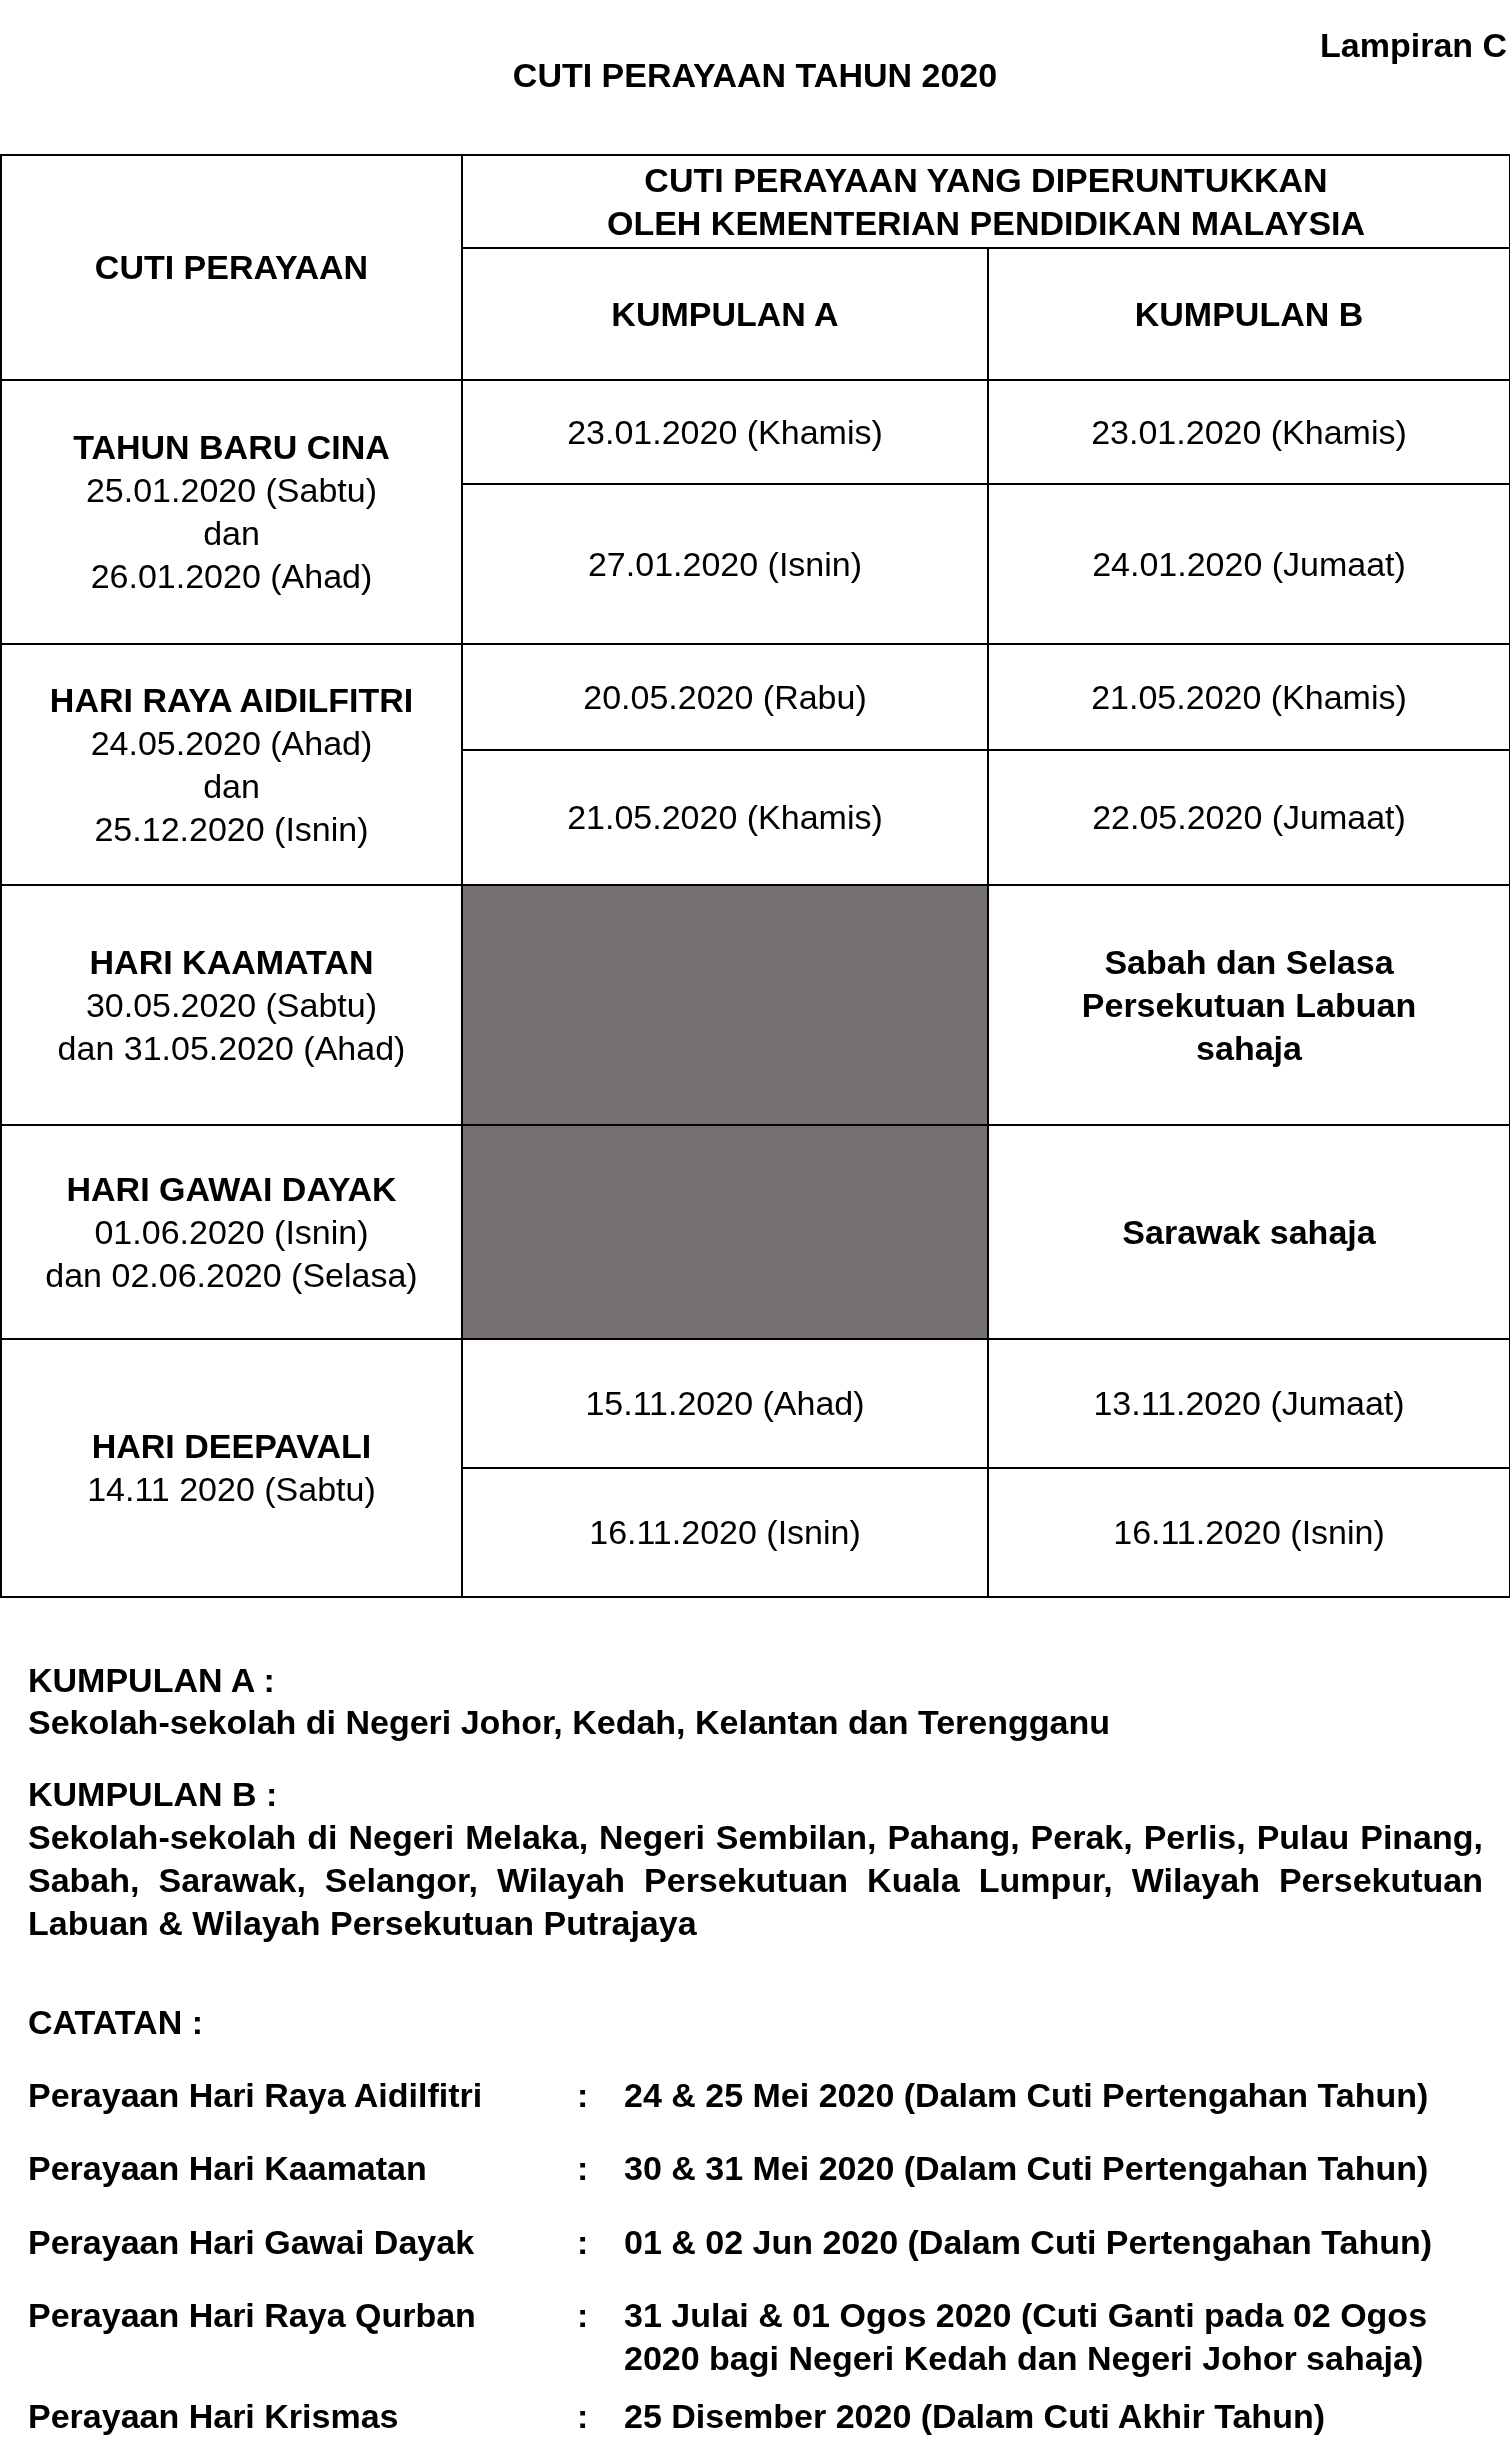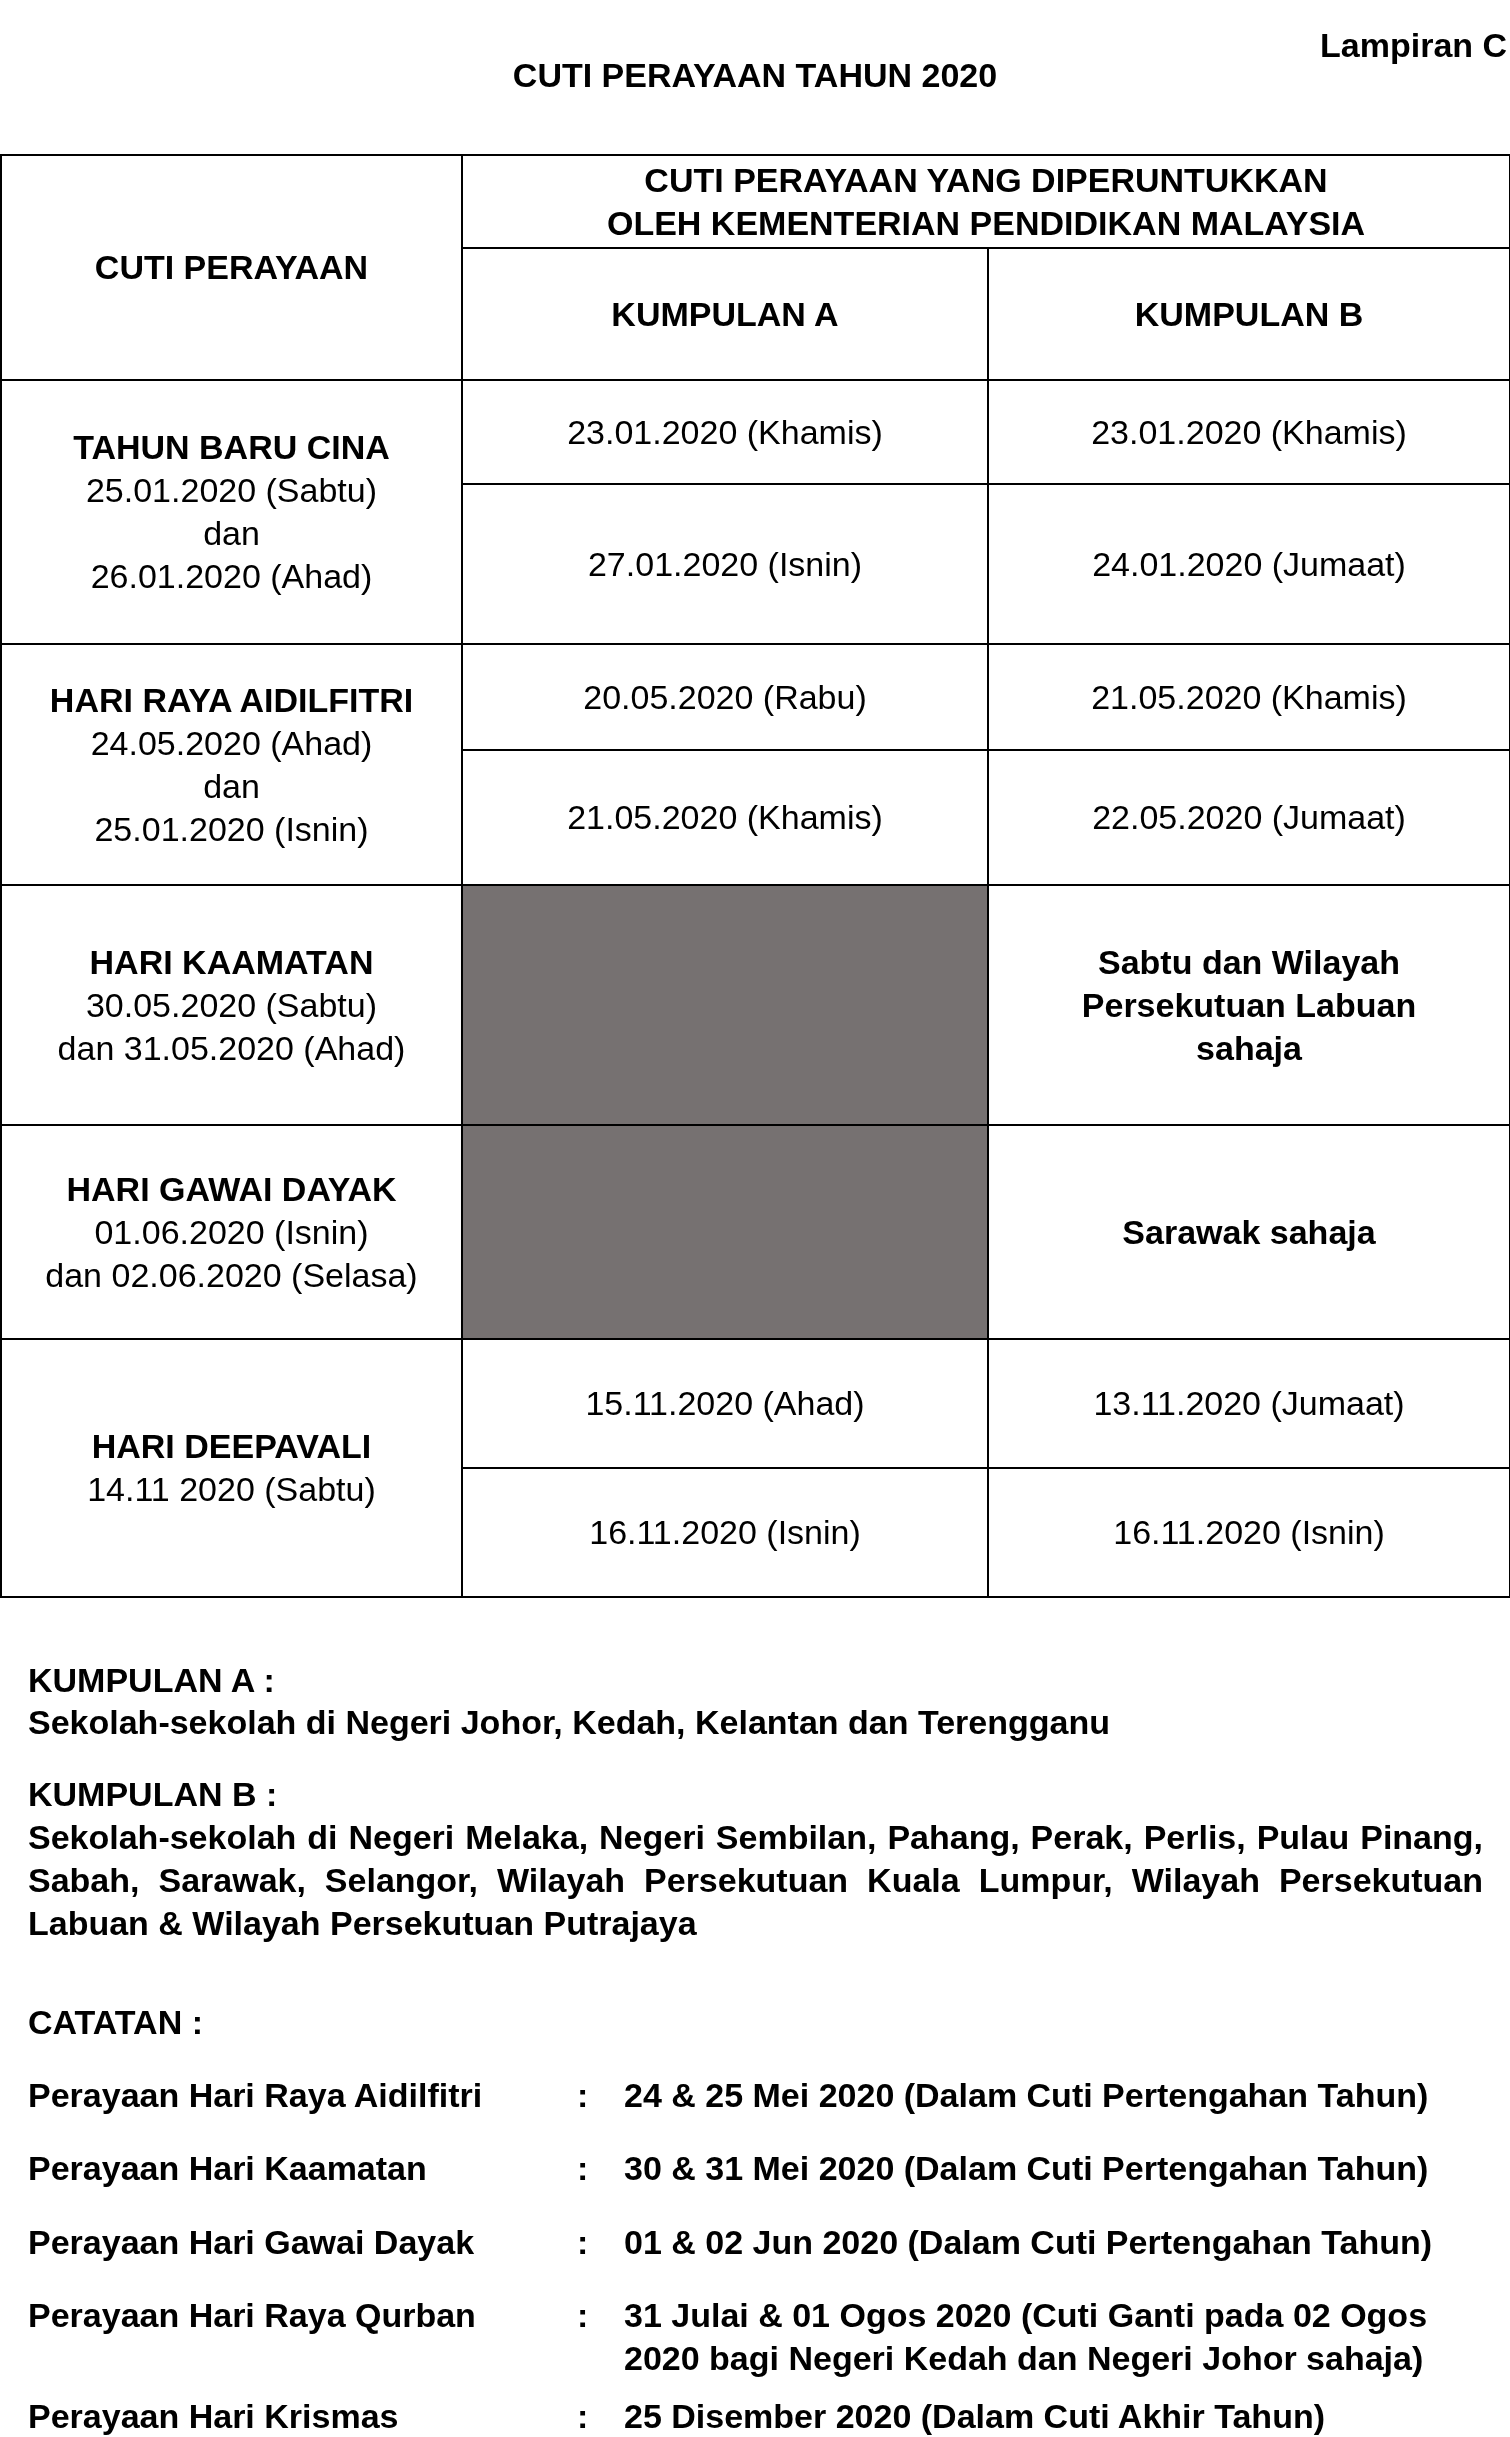--- a/index.html
+++ b/index.html
@@ -67,39 +67,39 @@
   <tr style="height:160px">
     <td>27.01.2020 (Isnin)</td>
     <td>24.01.2020 (Jumaat)</td>
   </tr>
 
   <tr style="height:106px">
     <td rowspan="2">
       <div class="b">HARI RAYA AIDILFITRI</div>
       <div>24.05.2020 (Ahad)</div>
       <div>dan</div>
-      <div>25.01.2020 (Isnin)</div>
+      <div>25.12.2020 (Isnin)</div>
     </td>
     <td>20.05.2020 (Rabu)</td>
     <td>21.05.2020 (Khamis)</td>
   </tr>
   <tr style="height:135px">
     <td>21.05.2020 (Khamis)</td>
     <td>22.05.2020 (Jumaat)</td>
   </tr>
 
   <tr style="height:240px">
     <td>
       <div class="b">HARI KAAMATAN</div>
       <div>30.05.2020 (Sabtu)</div>
       <div>dan 31.05.2020 (Ahad)</div>
     </td>
     <td class="shade" style="background: rgb(118, 113, 113);"></td>
     <td class="b">
-      <div>Sabtu dan Wilayah</div>
+      <div>Sabah dan Selasa</div>
       <div>Persekutuan Labuan</div>
       <div>sahaja</div>
     </td>
   </tr>
 
   <tr style="height:214px">
     <td>
       <div class="b">HARI GAWAI DAYAK</div>
       <div>01.06.2020 (Isnin)</div>
       <div>dan 02.06.2020 (Selasa)</div>

